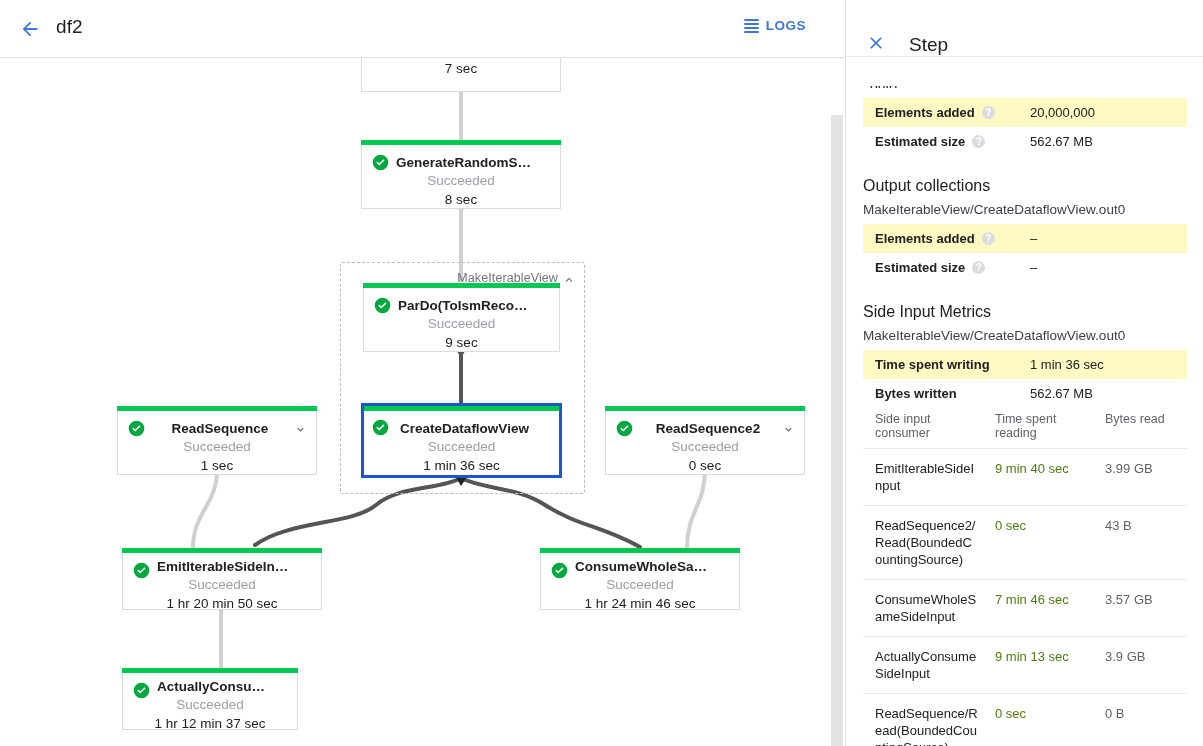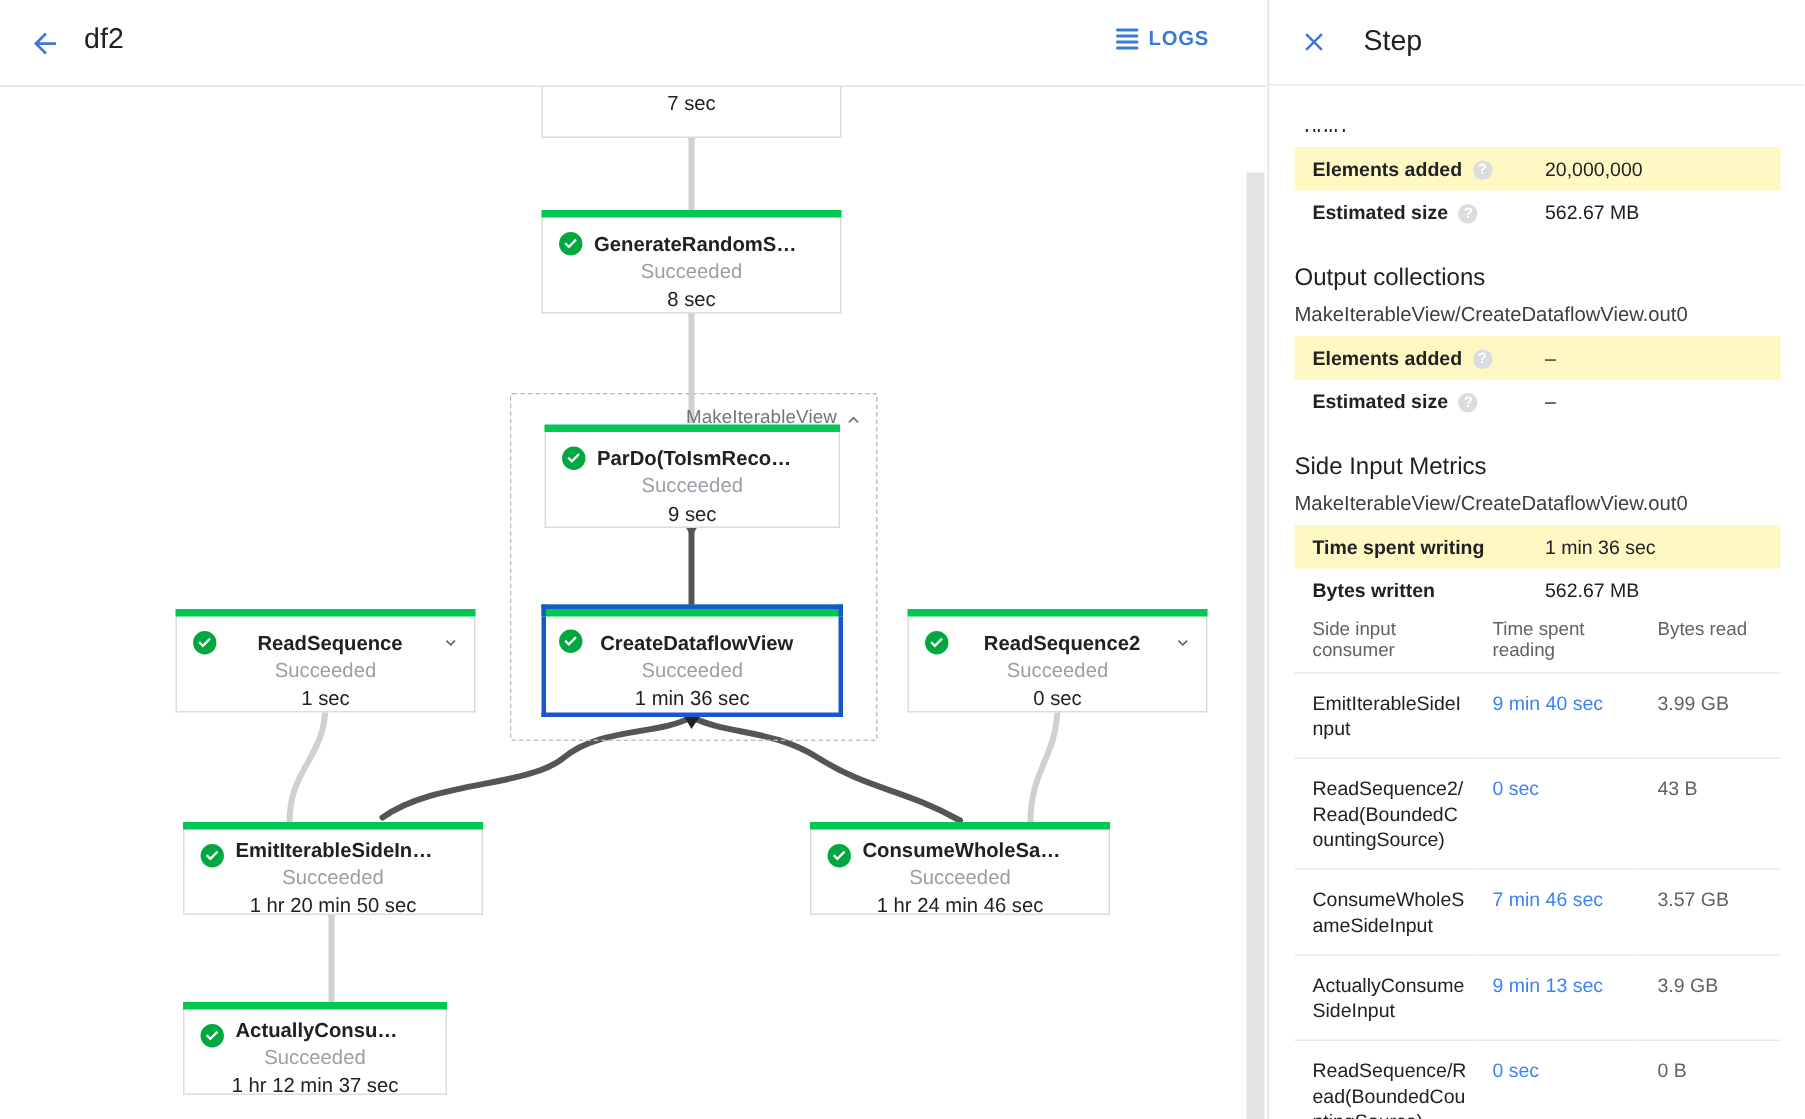--- a/index.html
+++ b/index.html
@@ -148,21 +148,21 @@
   
   #right-pane {
     position: absolute; left: 845px; top: 0;
     width: 358px; height: 746px;
     background: #fff;
     border-left: 1px solid #e0e0e0;
     overflow: hidden;
   }
   #panel-header {
     position: relative; height: 57px;
-    display: flex; align-items: center;
+    display: flex; align-items: flex-end;
     border-bottom: 1px solid #e8eaed;
     background:#fff;
   }
   #panel-close {
     margin-left: 17px; width: 26px; height: 26px;
     display:flex; align-items:center; justify-content:center; cursor:pointer;
   }
   #panel-title {
     margin-left: 20px; font-size: 19px; color: #202124; font-weight: 400;
   }
@@ -220,21 +220,21 @@
   }
   .si-table th.c1 { width: 120px; }
   .si-table th.c2 { width: 110px; }
   .si-table td {
     font-size: 13px; padding: 11px 4px 11px 12px;
     vertical-align: top;
     border-bottom: 1px solid #e8eaed;
     line-height: 17px;
   }
   .si-table td.c1 { color: #202124; word-break: break-all; }
-  .si-table td.c2 { color: #3b82f6; }
+  .si-table td.c2 { color: #4d7c0f; }
   .si-table td.c3 { color: #5f6368; }
 </style>
 </head>
 <body>
 
 <div id="app">
 
   <div id="left-pane">
 
     <div id="graph-canvas">

